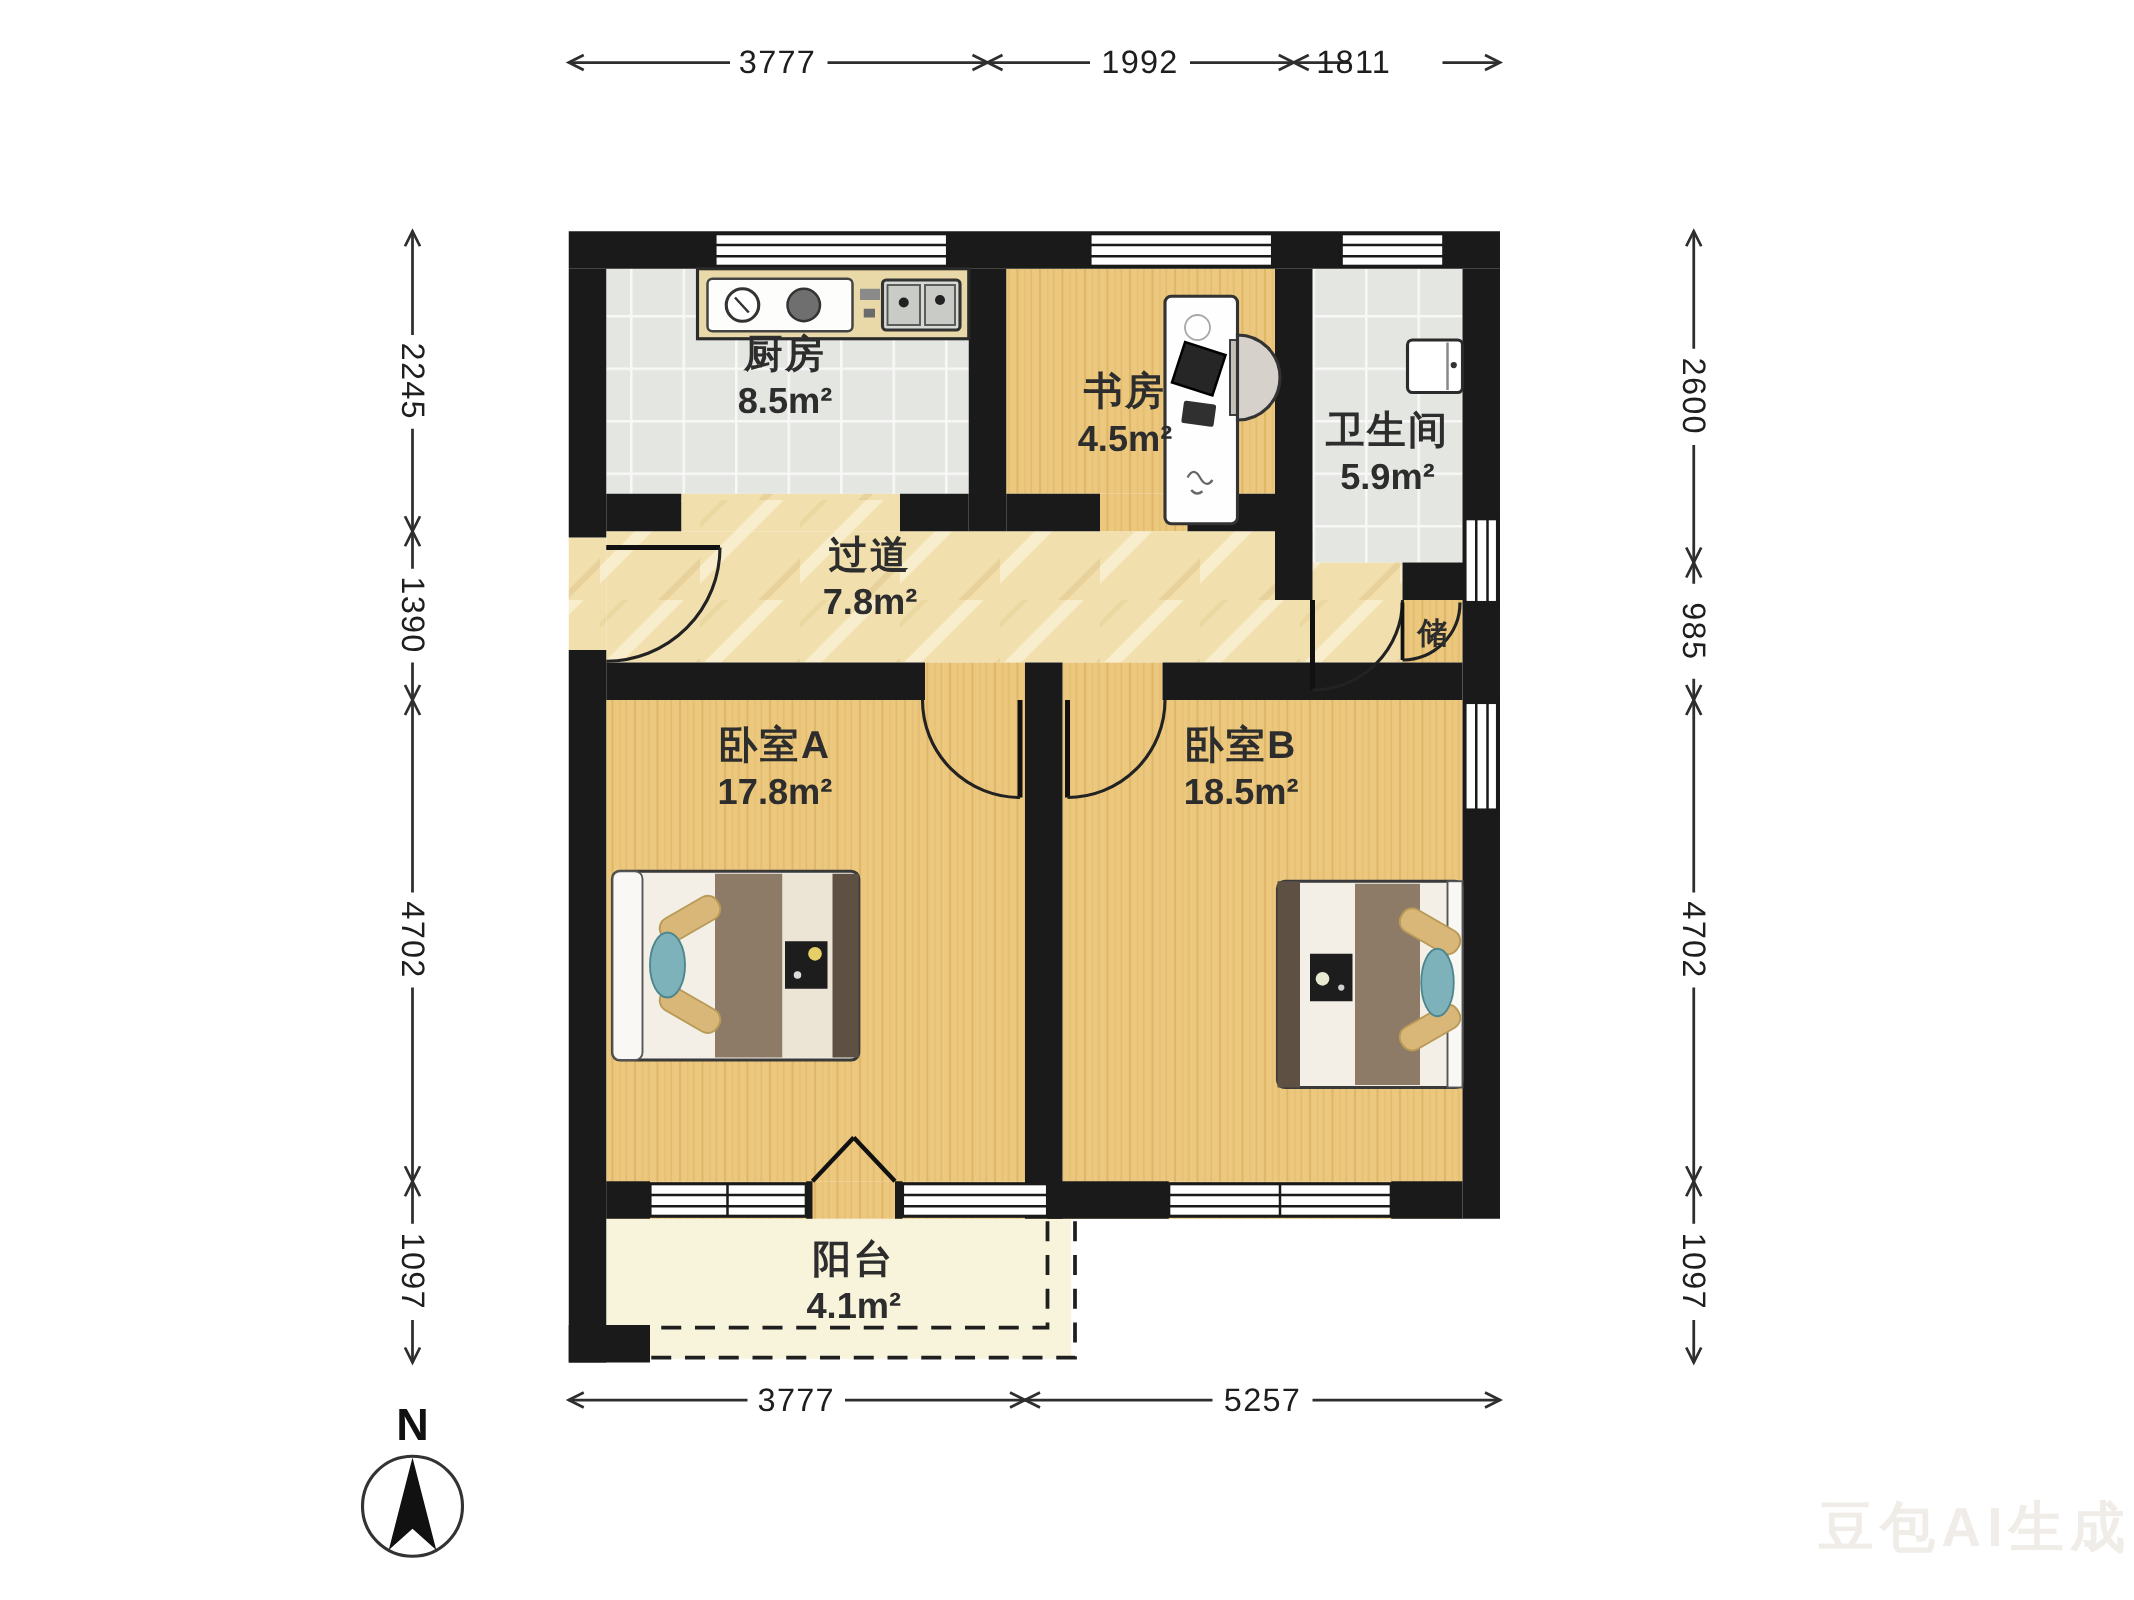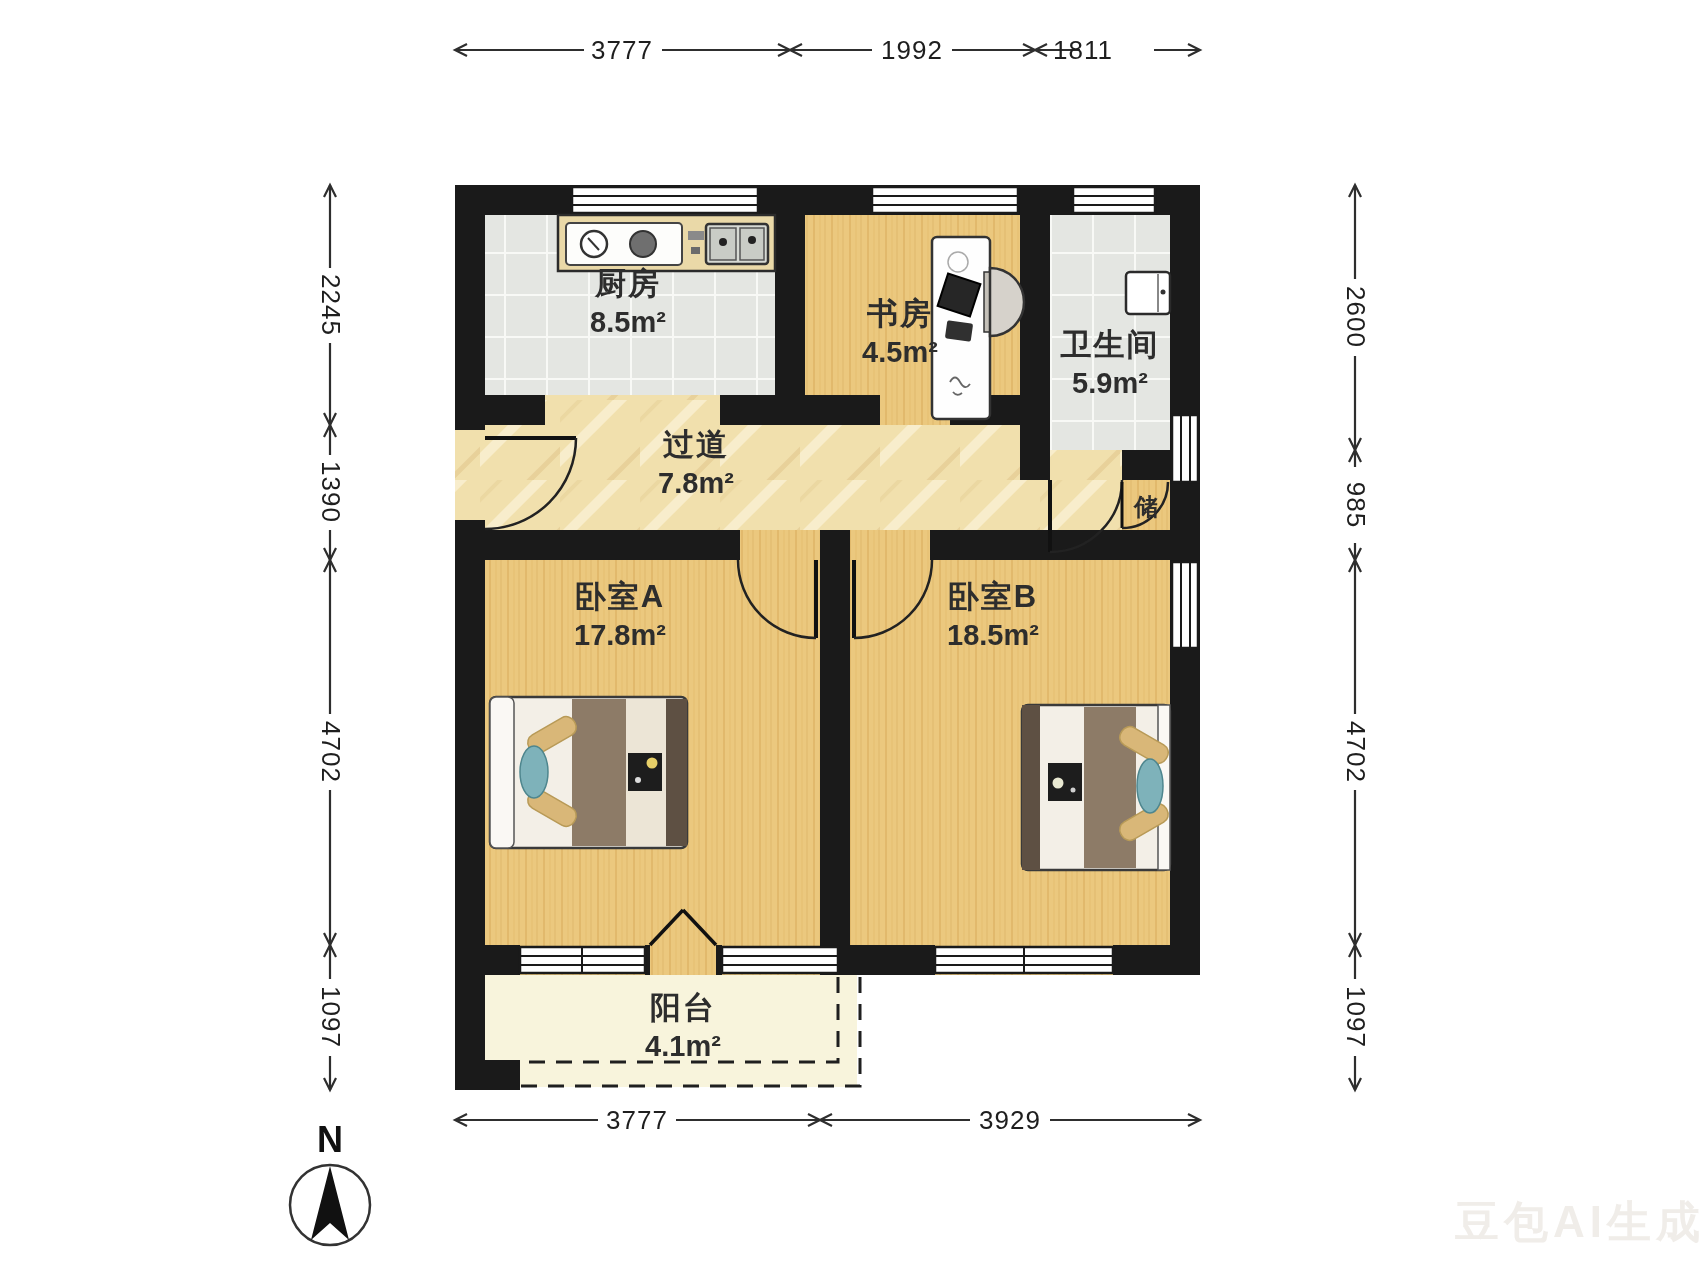--- a/index.html
+++ b/index.html
@@ -293,18 +293,18 @@
 <div class="dim v" style="left:330px;top:492px">1390</div>
 <div class="dim v" style="left:330px;top:752px">4702</div>
 <div class="dim v" style="left:330px;top:1017px">1097</div>
 
 <div class="dim v" style="left:1355px;top:317px">2600</div>
 <div class="dim v" style="left:1355px;top:505px">985</div>
 <div class="dim v" style="left:1355px;top:752px">4702</div>
 <div class="dim v" style="left:1355px;top:1017px">1097</div>
 
 <div class="dim" style="left:637px;top:1120px">3777</div>
-<div class="dim" style="left:1010px;top:1120px">3929</div>
+<div class="dim" style="left:1010px;top:1120px">5257</div>
 
 <div class="compass-n" style="left:330px;top:1140px">N</div>
 <div class="watermark" style="left:1580px;top:1222px">豆包AI生成</div>
 
 </div>
 
 </body></html>

